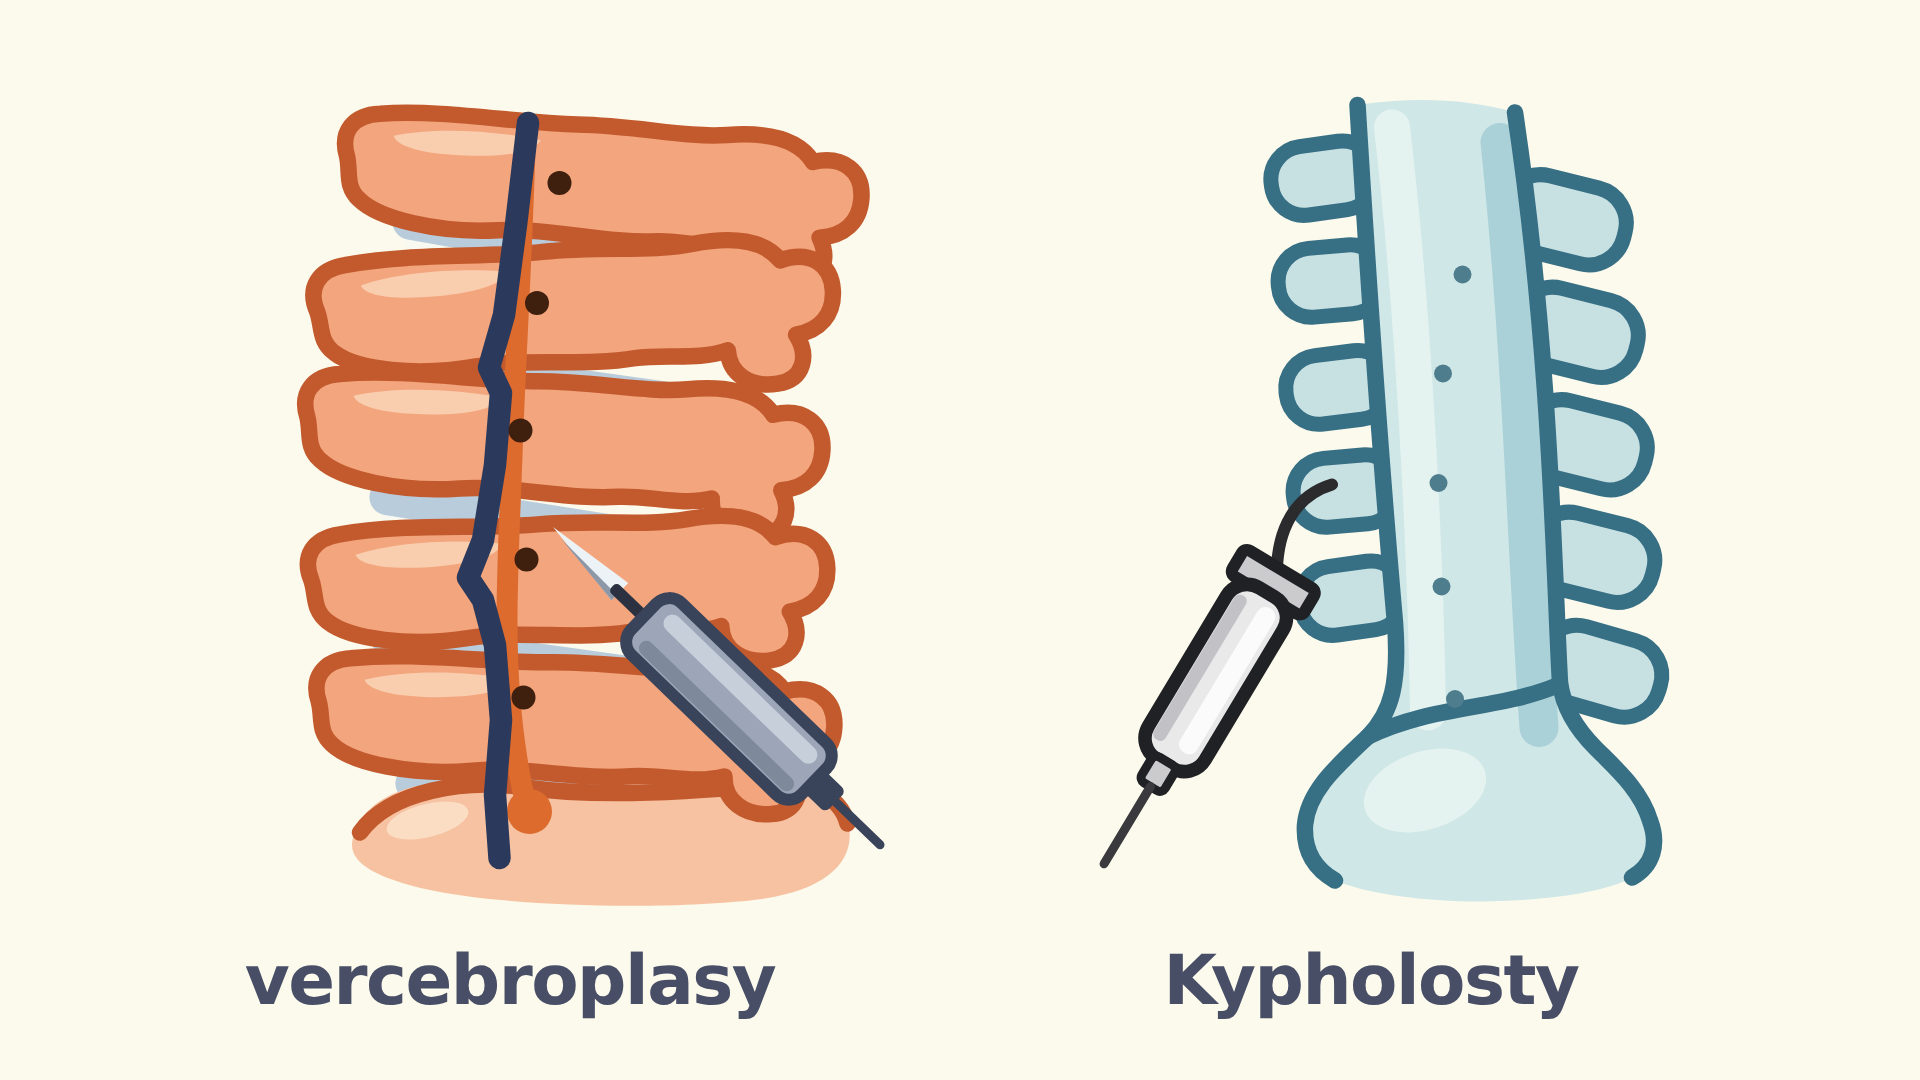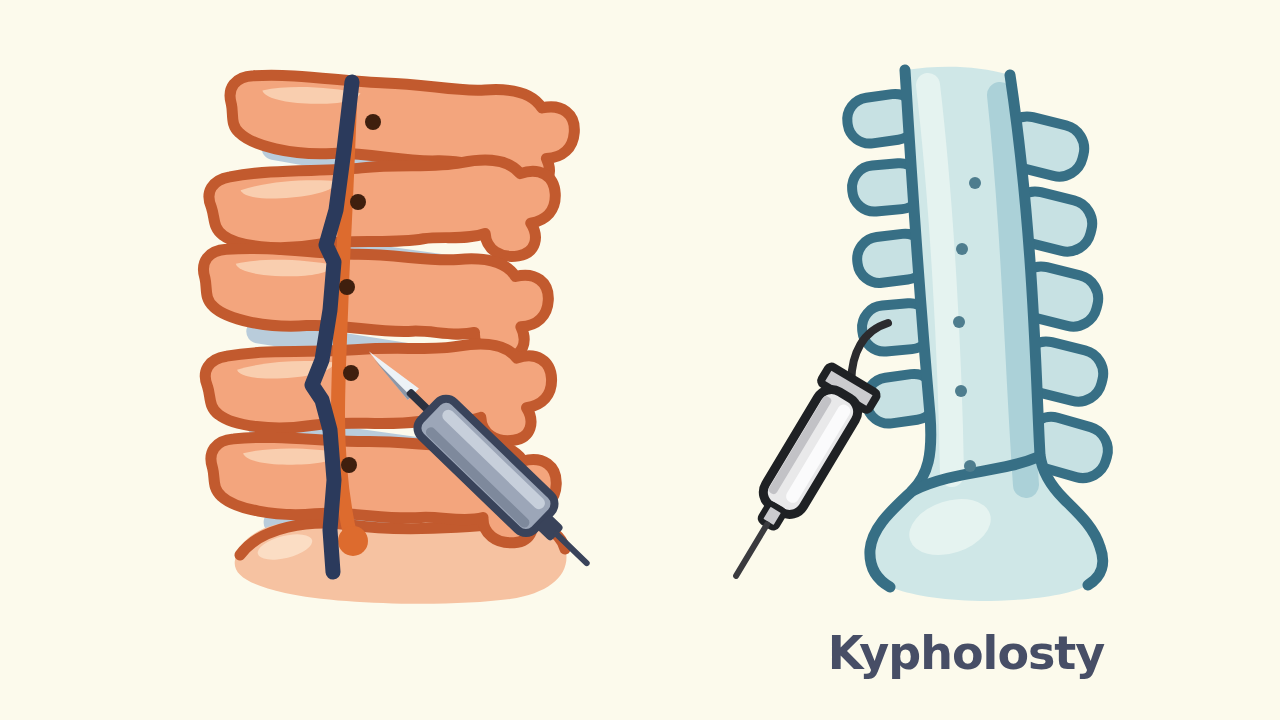--- a/index.html
+++ b/index.html
@@ -5,21 +5,21 @@
   html,body{margin:0;padding:0;}
   body{width:1280px;height:720px;overflow:hidden;font-family:"DejaVu Sans","Liberation Sans",sans-serif;}
   .stage{position:relative;width:1280px;height:720px;background:#FCFAEC;}
   .illus{position:absolute;}
   .illus svg{display:block;width:100%;height:100%;}
   .caption{position:absolute;top:616px;height:74px;line-height:74px;text-align:center;
            font-size:46px;font-weight:700;letter-spacing:-1px;}
   #left-illustration{left:180px;top:55px;width:440px;height:560px;}
   #right-illustration{left:700px;top:55px;width:430px;height:560px;}
   #left-caption{left:140px;width:400px;}
-  #right-caption{left:766px;width:400px;}
+  #right-caption{left:714px;width:400px;}
 </style>
 </head>
 <body>
 
 <div class="stage" style="background-color: rgb(252, 250, 236);">
 
   <div class="illus" id="left-illustration">
     <svg viewBox="0 0 440 560">
       <defs>
         <path id="vertebra-shape" d="M -168,-14 C -174,-30 -166,-42 -148,-44 C -104,-50 -56,-44 -16,-46
@@ -155,14 +155,15 @@
         <rect x="66" y="-28" width="20" height="56" rx="4" stroke-width="8" fill="#CBCBCE" stroke="#1F2124"></rect>
         <rect x="84" y="-22" width="133" height="44" rx="16" stroke-width="9" fill="#E9E9EA" stroke="#1F2124"></rect>
         <rect x="92" y="-14" width="112" height="13" rx="6" fill="#FBFBFC"></rect>
         <rect x="94" y="8" width="112" height="9" rx="4" fill="#C2C2C6"></rect>
         <rect x="215" y="-9" width="20" height="18" rx="4" stroke-width="6" fill="#CBCBCE" stroke="#1F2124"></rect>
         <path d="M 235,0 L 295,0" fill="none" stroke-width="6" stroke-linecap="round" stroke="#3A3A3E"></path>
       </g>
     </svg>
   </div>
 
+  <div class="caption" id="left-caption" style="color: rgb(71, 78, 102);">vercebroplasy</div>
   <div class="caption" id="right-caption" style="color: rgb(71, 78, 102);">Kypholosty</div>
 </div>
 
 </body></html>

